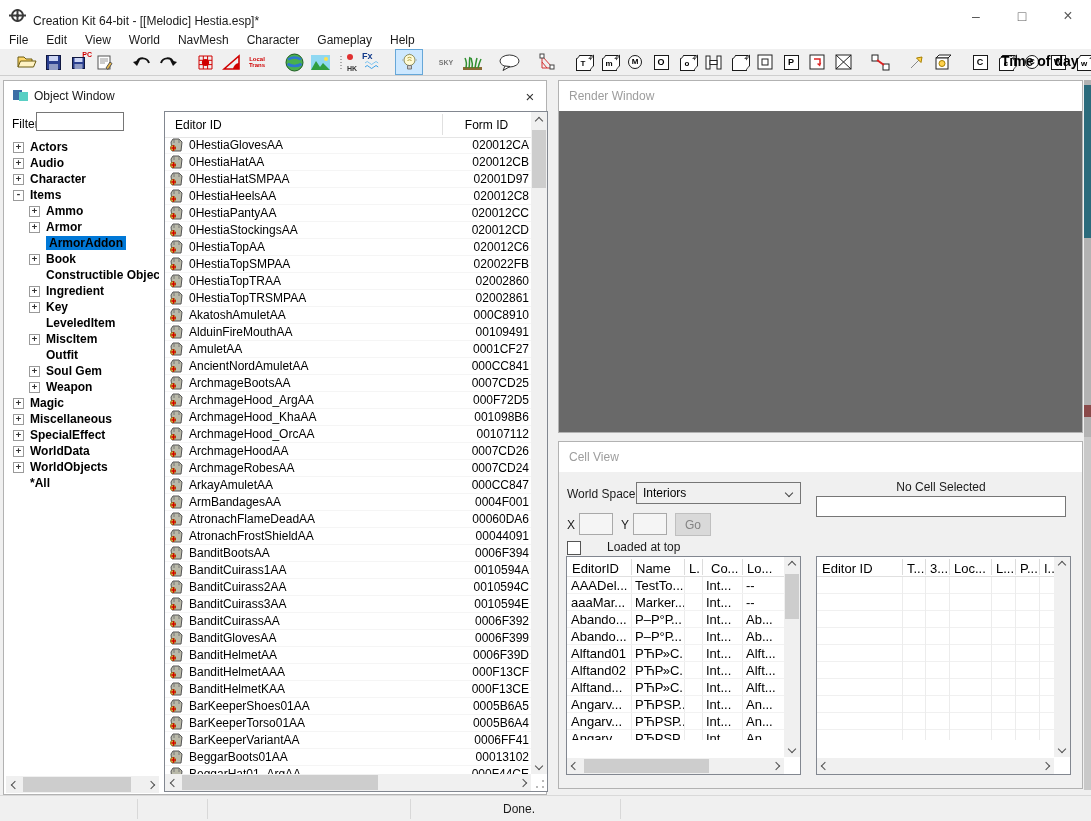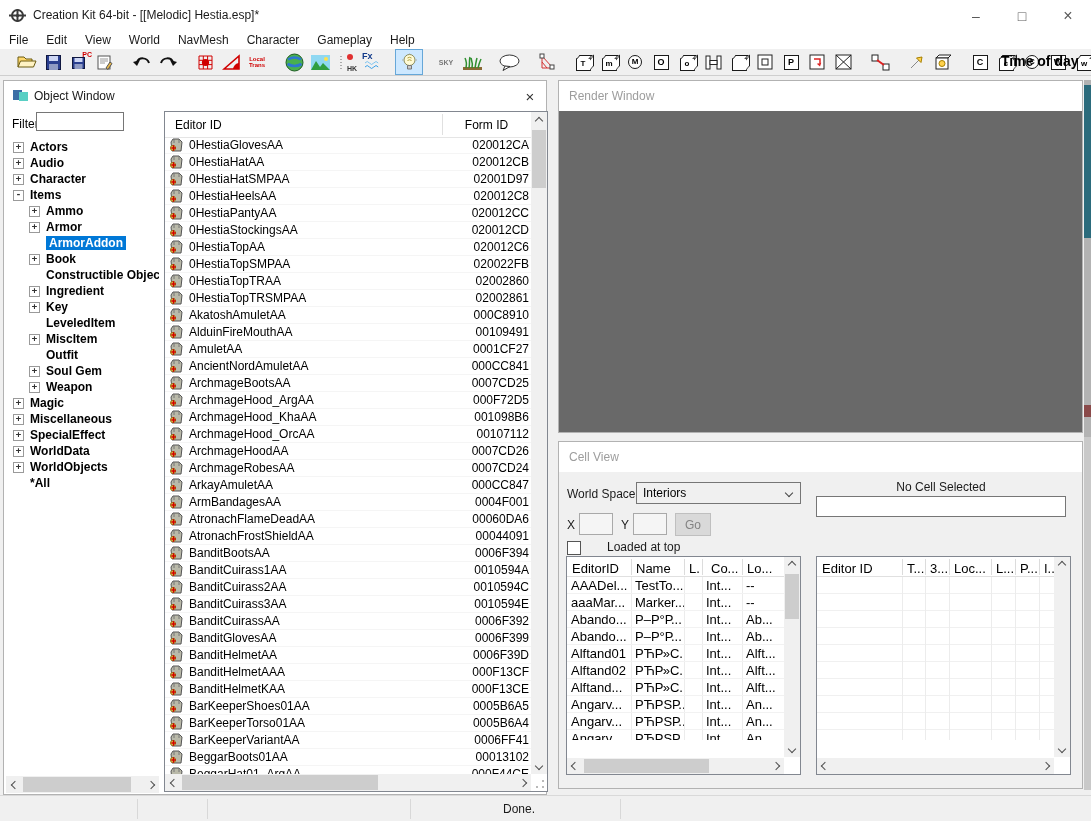--- a/index.html
+++ b/index.html
@@ -2,21 +2,21 @@
 <html><head>
 <meta charset="utf-8">
 <style>
   html,body{margin:0;padding:0;}
   body{width:1091px;height:821px;position:relative;overflow:hidden;
        background:#f0f0f0;font-family:"Liberation Sans",sans-serif;font-size:12px;color:#000;}
   .abs{position:absolute;}
   
   .titlebar{left:0;top:0;width:1091px;height:32px;background:#ffffff;}
   .app-icon{left:9px;top:8px;}
-  .title-text{left:33px;top:8px;font-size:12px;color:#1a1a1a;white-space:nowrap;}
+  .title-text{left:33px;top:14px;font-size:12px;color:#1a1a1a;white-space:nowrap;}
   .win-btn{top:0;width:46px;height:32px;display:flex;align-items:center;justify-content:center;color:#5a5a5a;font-size:14px;}
   .btn-min{left:953px;}.btn-max{left:999px;}.btn-close{left:1045px;font-size:16px;}
   
   .menubar{left:0;top:32px;width:1091px;height:17px;background:#ffffff;display:flex;align-items:center;}
   .menu-item{padding:0 9px;height:17px;line-height:17px;color:#1a1a1a;}
   
   .toolbar{left:0;top:49px;width:1091px;height:26px;background:#f0f0f0;display:flex;align-items:center;padding-left:14px;box-sizing:border-box;}
   .toolbar-sep{left:0;top:75px;width:1091px;height:1px;background:#cfcfcf;}
   .ticon{width:26px;height:24px;display:flex;align-items:center;justify-content:center;position:relative;flex:0 0 auto;}
   .tgap{margin-left:11px;}
@@ -40,21 +40,21 @@
   .ow-close{left:515px;top:5px;width:22px;height:20px;display:flex;align-items:center;justify-content:center;font-size:15px;color:#333;}
   .filter-label{left:8px;top:36px;}
   .filter-input{left:32px;top:31px;width:88px;height:19px;border:1px solid #767676;background:#fff;box-sizing:border-box;font-size:12px;padding:0 3px;font-family:"Liberation Sans",sans-serif;}
   
   .tree{left:2px;top:58px;width:153px;height:636px;overflow:hidden;background:#fff;}
   .ti{height:16px;display:flex;align-items:center;white-space:nowrap;font-weight:bold;}
   .ti.l1{padding-left:7px;}
   .ti.l2{padding-left:23px;}
   .exp{width:9px;height:9px;border:1px solid #9a9a9a;background:#fff;margin-right:6px;font-size:9px;line-height:7px;text-align:center;color:#333;flex:0 0 auto;box-sizing:content-box;font-family:"DejaVu Sans Mono",monospace;}
   .exp:empty{border-color:transparent;background:transparent;}
-  .ti.sel .tl{background:#0078d7;color:#ffffff;padding:0 3px;}
+  .ti.sel .tl{background:#0078d7;color:#000000;padding:0 3px;}
   
   .obj-list{left:160px;top:30px;width:384px;height:681px;border:1px solid #828790;box-sizing:border-box;background:#fff;}
   .ol-header{position:absolute;left:0;top:0;width:366px;height:25px;border-bottom:1px solid #e5e5e5;}
   .ol-h-eid{position:absolute;left:10px;top:6px;}
   .ol-h-fid{position:absolute;left:277px;width:89px;top:6px;text-align:center;}
   .ol-h-sep{position:absolute;left:277px;top:2px;width:1px;height:21px;background:#e0e0e0;}
   .ol-rows{position:absolute;left:0;top:25px;width:366px;height:637px;overflow:hidden;}
   .ow-row{height:17px;display:flex;align-items:center;border-bottom:1px solid #f5f5f5;box-sizing:border-box;}
   .aa-icon{width:16px;height:15px;margin-left:4px;flex:0 0 auto;}
   .ow-eid{margin-left:4px;white-space:nowrap;overflow:hidden;width:250px;}

